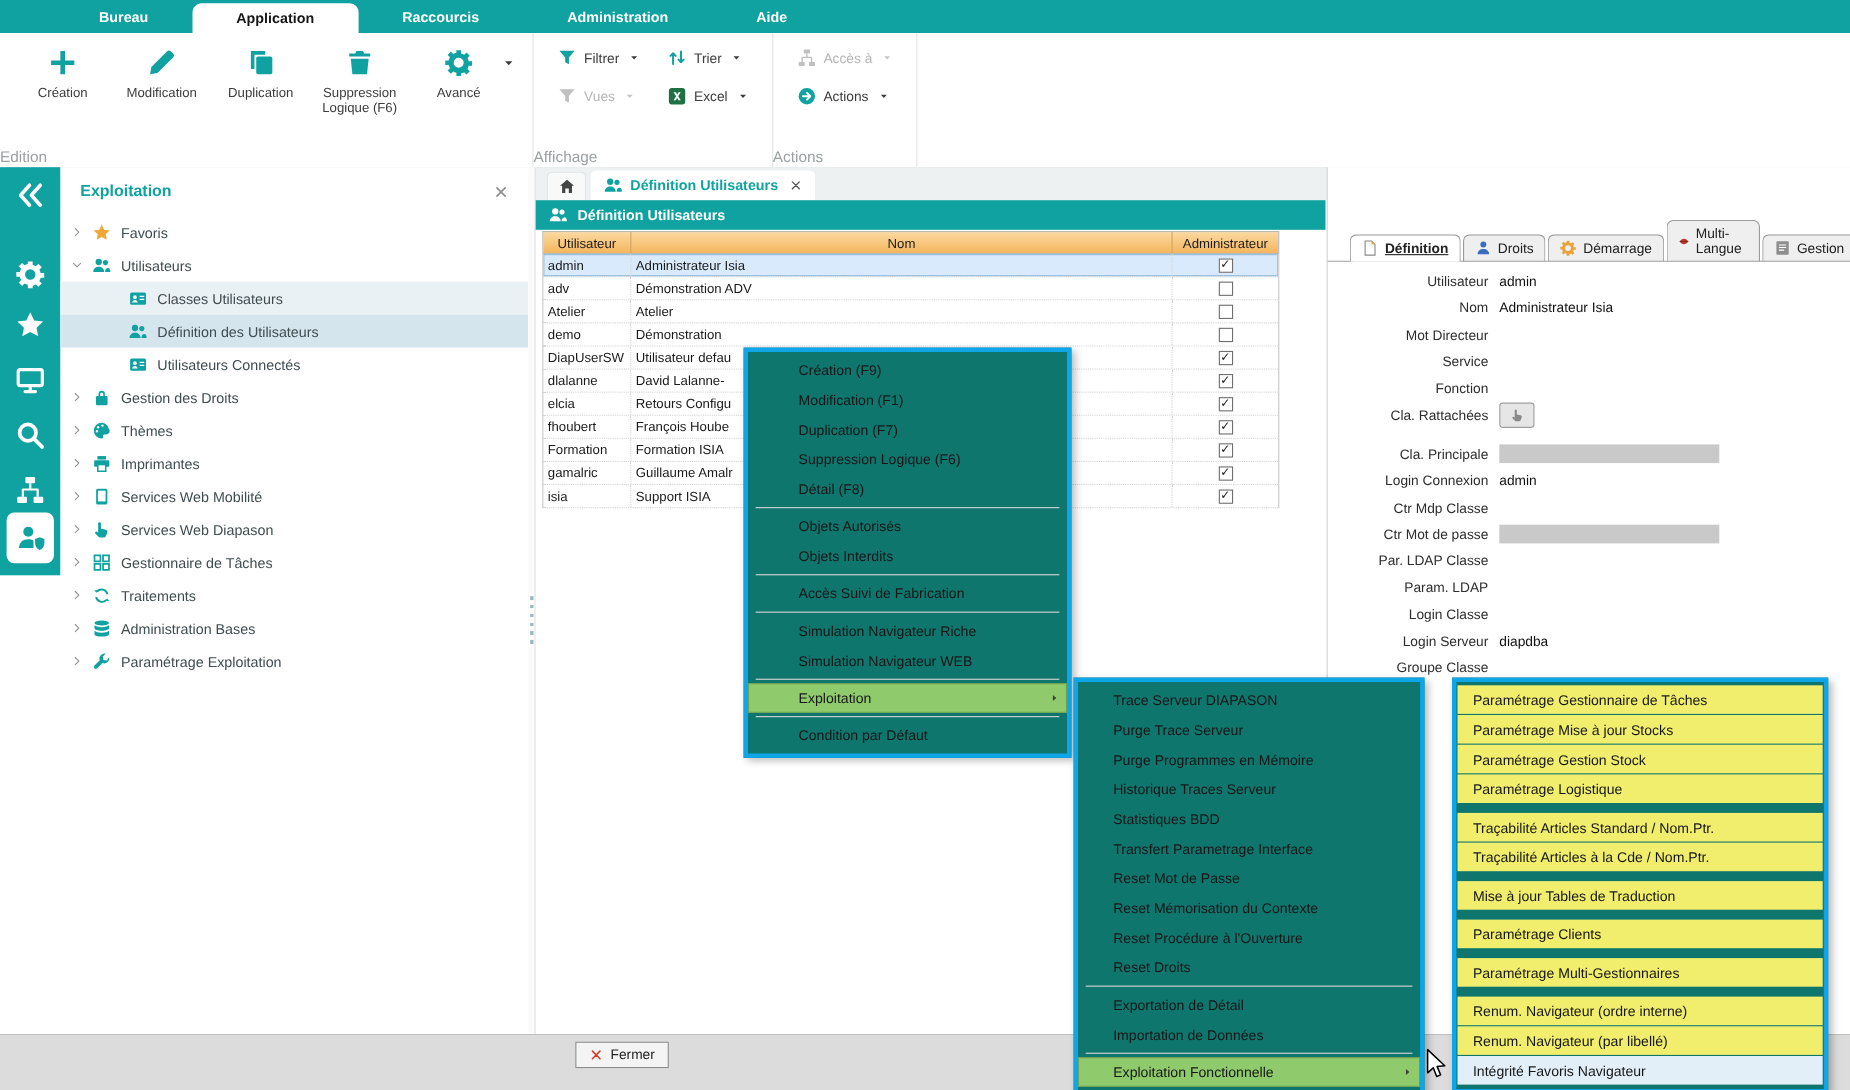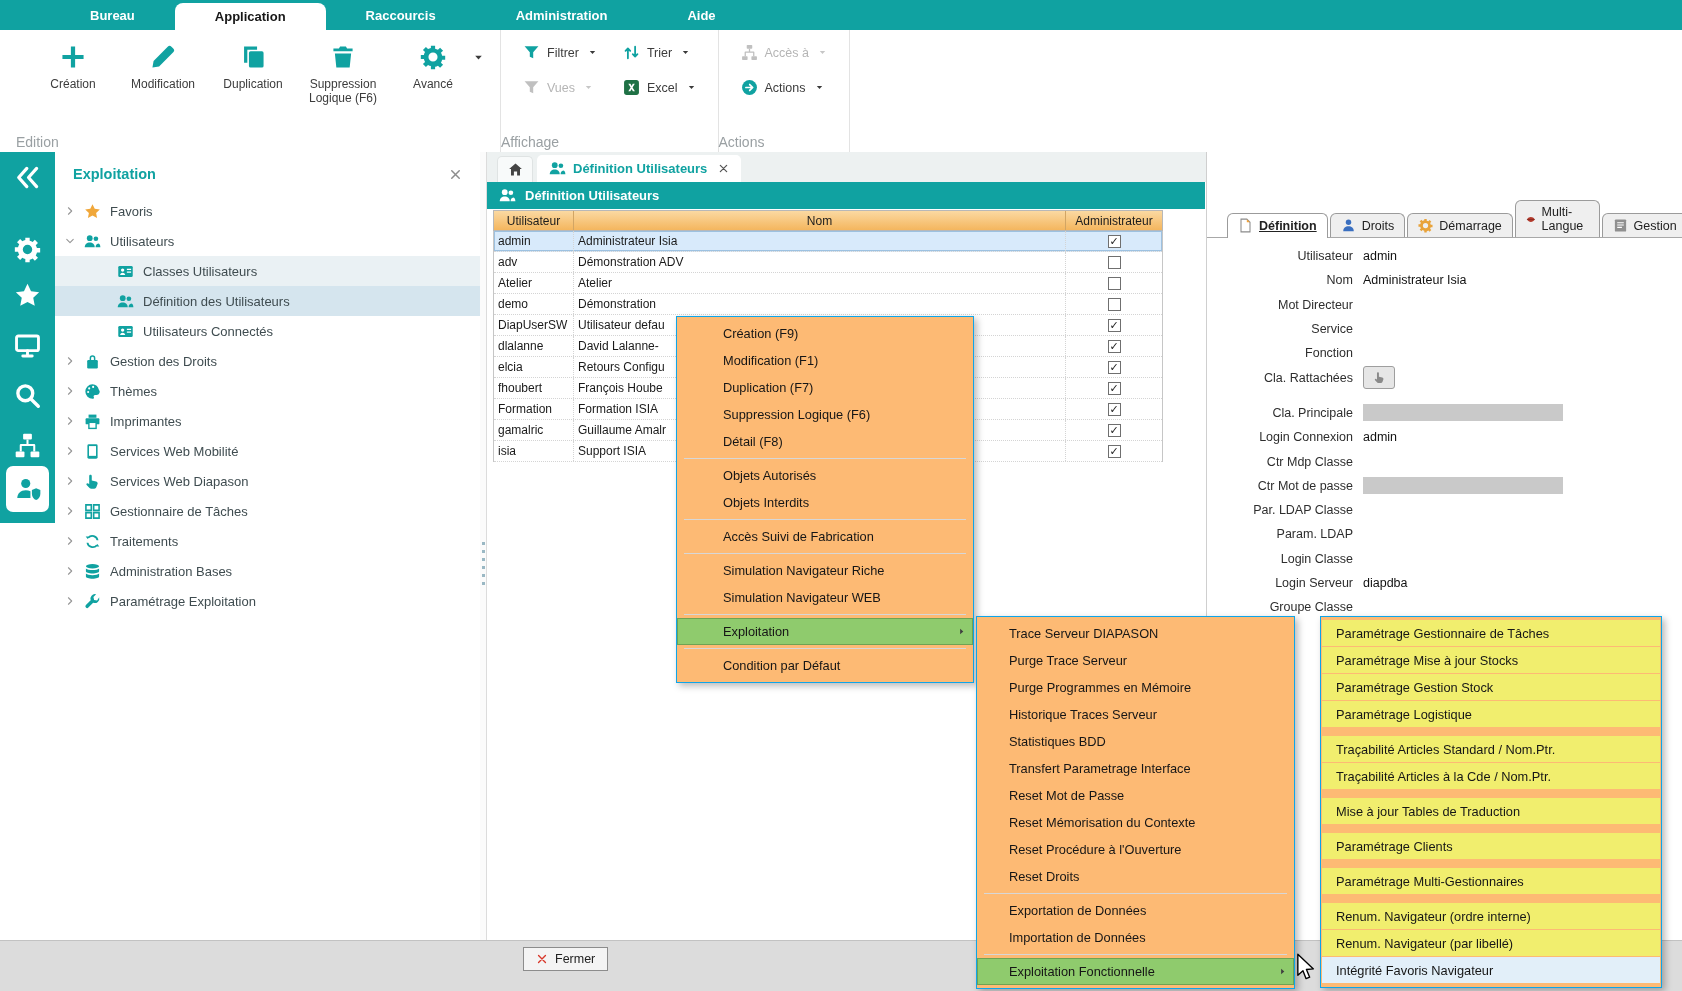--- a/index.html
+++ b/index.html
@@ -10,21 +10,21 @@
 
   
   .menubar{position:absolute;left:0;top:0;right:0;height:30px;background:var(--teal);display:flex;padding-left:50px;}
   .mb-item{padding:0 40px;display:flex;align-items:center;font-weight:bold;font-size:13px;color:#fff;cursor:default;}
   .mb-item.active{background:#fff;color:#161616;border-radius:8px 8px 0 0;margin-top:3px;}
 
   
   .ribbon{position:absolute;left:0;top:30px;right:0;height:122px;background:#fff;border-bottom:1px solid #d8d8d8;display:flex;}
   .rgroup{position:relative;height:100%;border-right:1px solid #e3e3e3;box-sizing:border-box;}
   .rgroup-label{position:absolute;bottom:2px;left:0;right:0;text-align:left;font-size:14px;color:#9aa0a3;}
-  .rg-large{display:flex;align-items:flex-start;padding:4px 24px 16px 14px;gap:4px;margin-left:16px;}
+  .rg-large{display:flex;align-items:flex-start;padding:4px 24px 16px 14px;gap:4px;}
   .btn-large{position:relative;width:86px;display:flex;flex-direction:column;align-items:center;gap:8px;padding-top:10px;
              text-align:center;font-size:12px;color:#3c3c3c;line-height:1.15;cursor:default;}
   .btn-large .icon{width:26px;height:26px;color:var(--teal);}
   .btn-large .dd{position:absolute;right:-8px;top:18px;width:11px;height:11px;color:#3c3c3c;}
   .rg-small{display:grid;column-gap:26px;row-gap:18px;align-content:start;padding:14px 22px 16px;}
   .btn-small{display:flex;align-items:center;gap:7px;font-size:12.5px;color:#3c3c3c;cursor:default;}
   .btn-small .icon{width:17px;height:17px;color:var(--teal);}
   .btn-small .dd{width:9px;height:9px;color:#3a3a3a;margin-left:2px;}
   .disabled{color:#b5b5b5 !important;}
   .disabled .icon{color:#c0c0c0 !important;}
@@ -101,21 +101,21 @@
   .frow{display:flex;align-items:center;height:24.3px;}
   .frow.gap{margin-top:11px;}
   .flabel{width:146px;text-align:right;padding-right:10px;font-size:12.5px;color:#2e2e2e;flex:none;}
   .fvalue{font-size:12.5px;color:#111;}
   .graybar{width:200px;height:17px;background:#c9c9c9;}
   .fbtn{width:30px;height:21px;background:#e6e6e6;border:1px solid #9e9e9e;border-radius:3px;
         display:flex;align-items:center;justify-content:center;}
   .fbtn .icon{width:13px;height:13px;color:#8a8a8a;}
 
   
-  .menu{position:absolute;background:#fdba74;border:1px solid #0ea5e9;box-shadow:3px 3px 7px rgba(0,0,0,.28);padding:3px 0;box-sizing:border-box;}
+  .menu{position:absolute;background:#0f766e;border:4px solid #0ea5e9;box-shadow:3px 3px 7px rgba(0,0,0,.28);padding:3px 0;box-sizing:border-box;}
   .menu1{left:676px;top:316px;width:298px;z-index:40;}
   .menu2{left:976px;top:616px;width:319px;z-index:45;}
   .menu3{left:1320px;top:616px;width:342px;z-index:50;}
   .mi{height:27px;display:flex;align-items:center;padding:0 16px 0 46px;font-size:12.8px;color:#161616;
       position:relative;white-space:nowrap;cursor:default;}
   .menu2 .mi{padding-left:32px;}
   .menu3 .mi{height:26px;padding-left:14px;margin:0 1px 1px;}
   .msep{height:1px;background:#d7d7d7;margin:3px 7px;}
   .menu3 .msep{height:8px;background:transparent;margin:0;}
   .mi.highlight{background:var(--green);box-shadow:inset 0 0 0 1px #6fa253;}
@@ -862,21 +862,21 @@
         <span>Reset Mémorisation du Contexte</span>
       </div>
       <div class="mi">
         <span>Reset Procédure à l'Ouverture</span>
       </div>
       <div class="mi">
         <span>Reset Droits</span>
       </div>
       <div class="msep"></div>
       <div class="mi">
-        <span>Exportation de Données</span>
+        <span>Exportation de Détail</span>
       </div>
       <div class="mi">
         <span>Importation de Données</span>
       </div>
       <div class="msep"></div>
       <div class="mi highlight">
         <span>Exploitation Fonctionnelle</span>
         <span class="icon mi-arrow">
           <svg viewBox="0 0 16 16" fill="currentColor">
             <path d="M5.6 3.2L11.2 8l-5.6 4.8z"></path>

